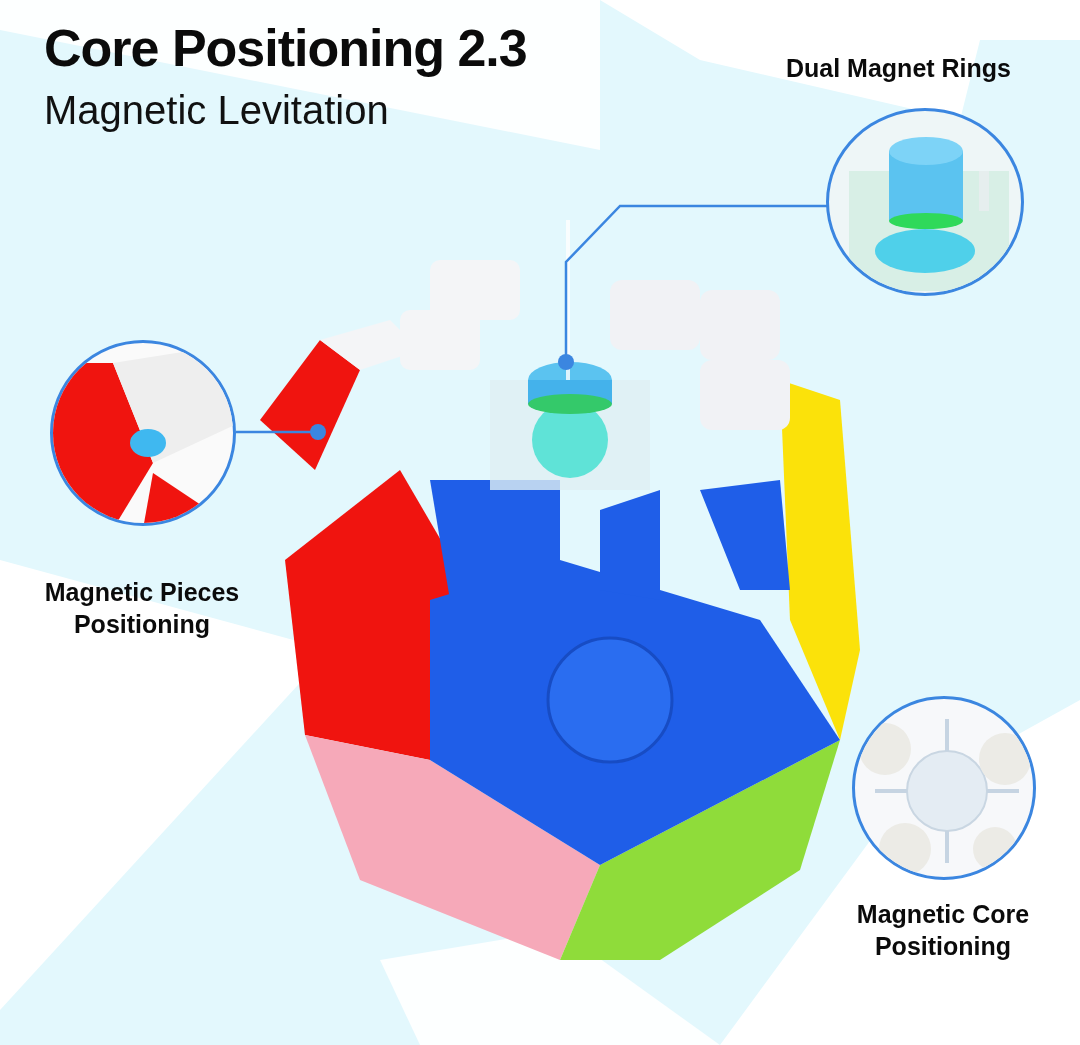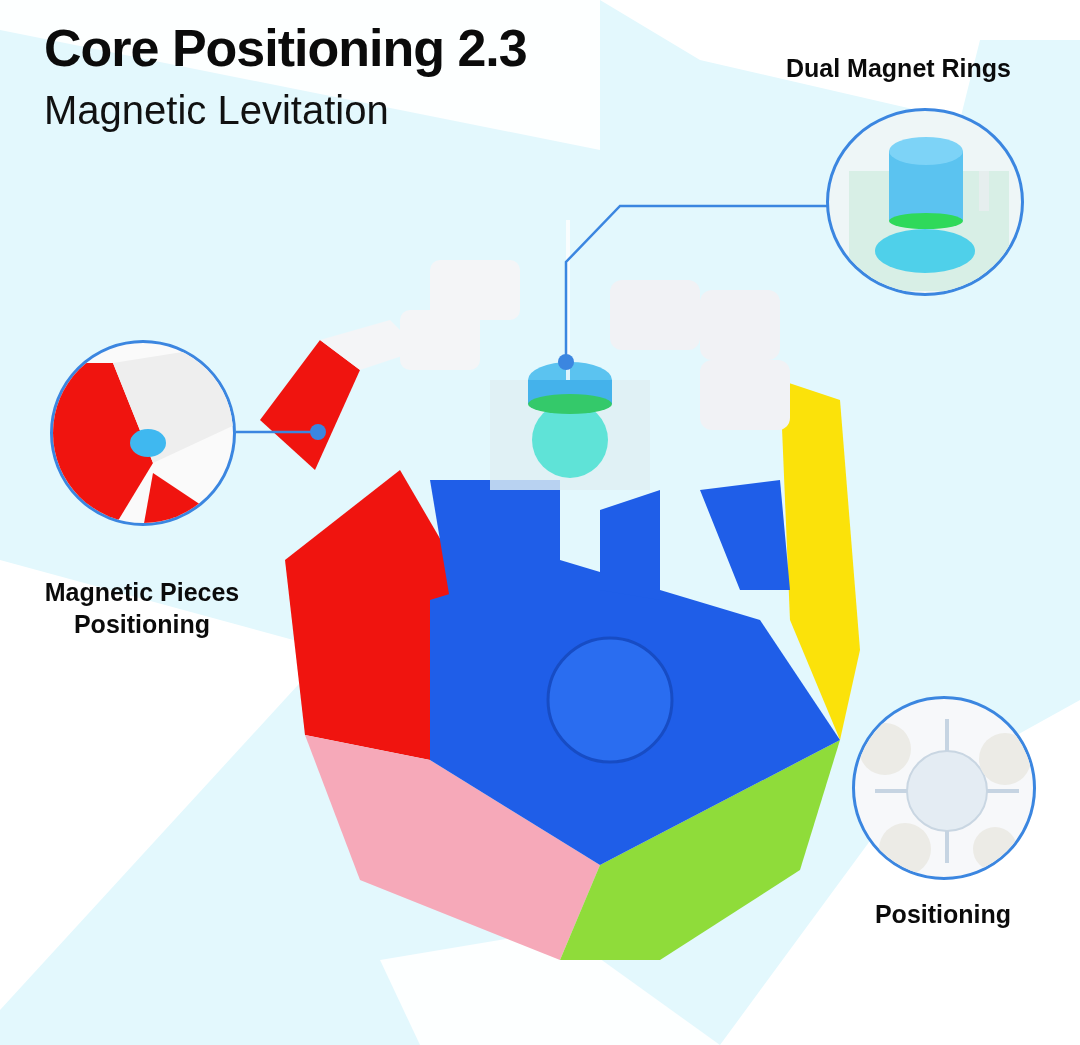--- a/index.html
+++ b/index.html
@@ -107,14 +107,15 @@
       <line x1="20" y1="92" x2="52" y2="92"></line>
         <line x1="132" y1="92" x2="164" y2="92"></line>
     </g>
     <circle cx="30" cy="50" r="26" fill="#ecebe6"></circle>
     <circle cx="150" cy="60" r="26" fill="#ecebe6"></circle>
     <circle cx="50" cy="150" r="26" fill="#ecebe6"></circle>
     <circle cx="140" cy="150" r="22" fill="#ecebe6"></circle>
   </svg>
 </div>
 <div class="label lbl-core">
+  <div>Magnetic Core</div>
   <div>Positioning</div>
 </div>
 
 </body></html>

